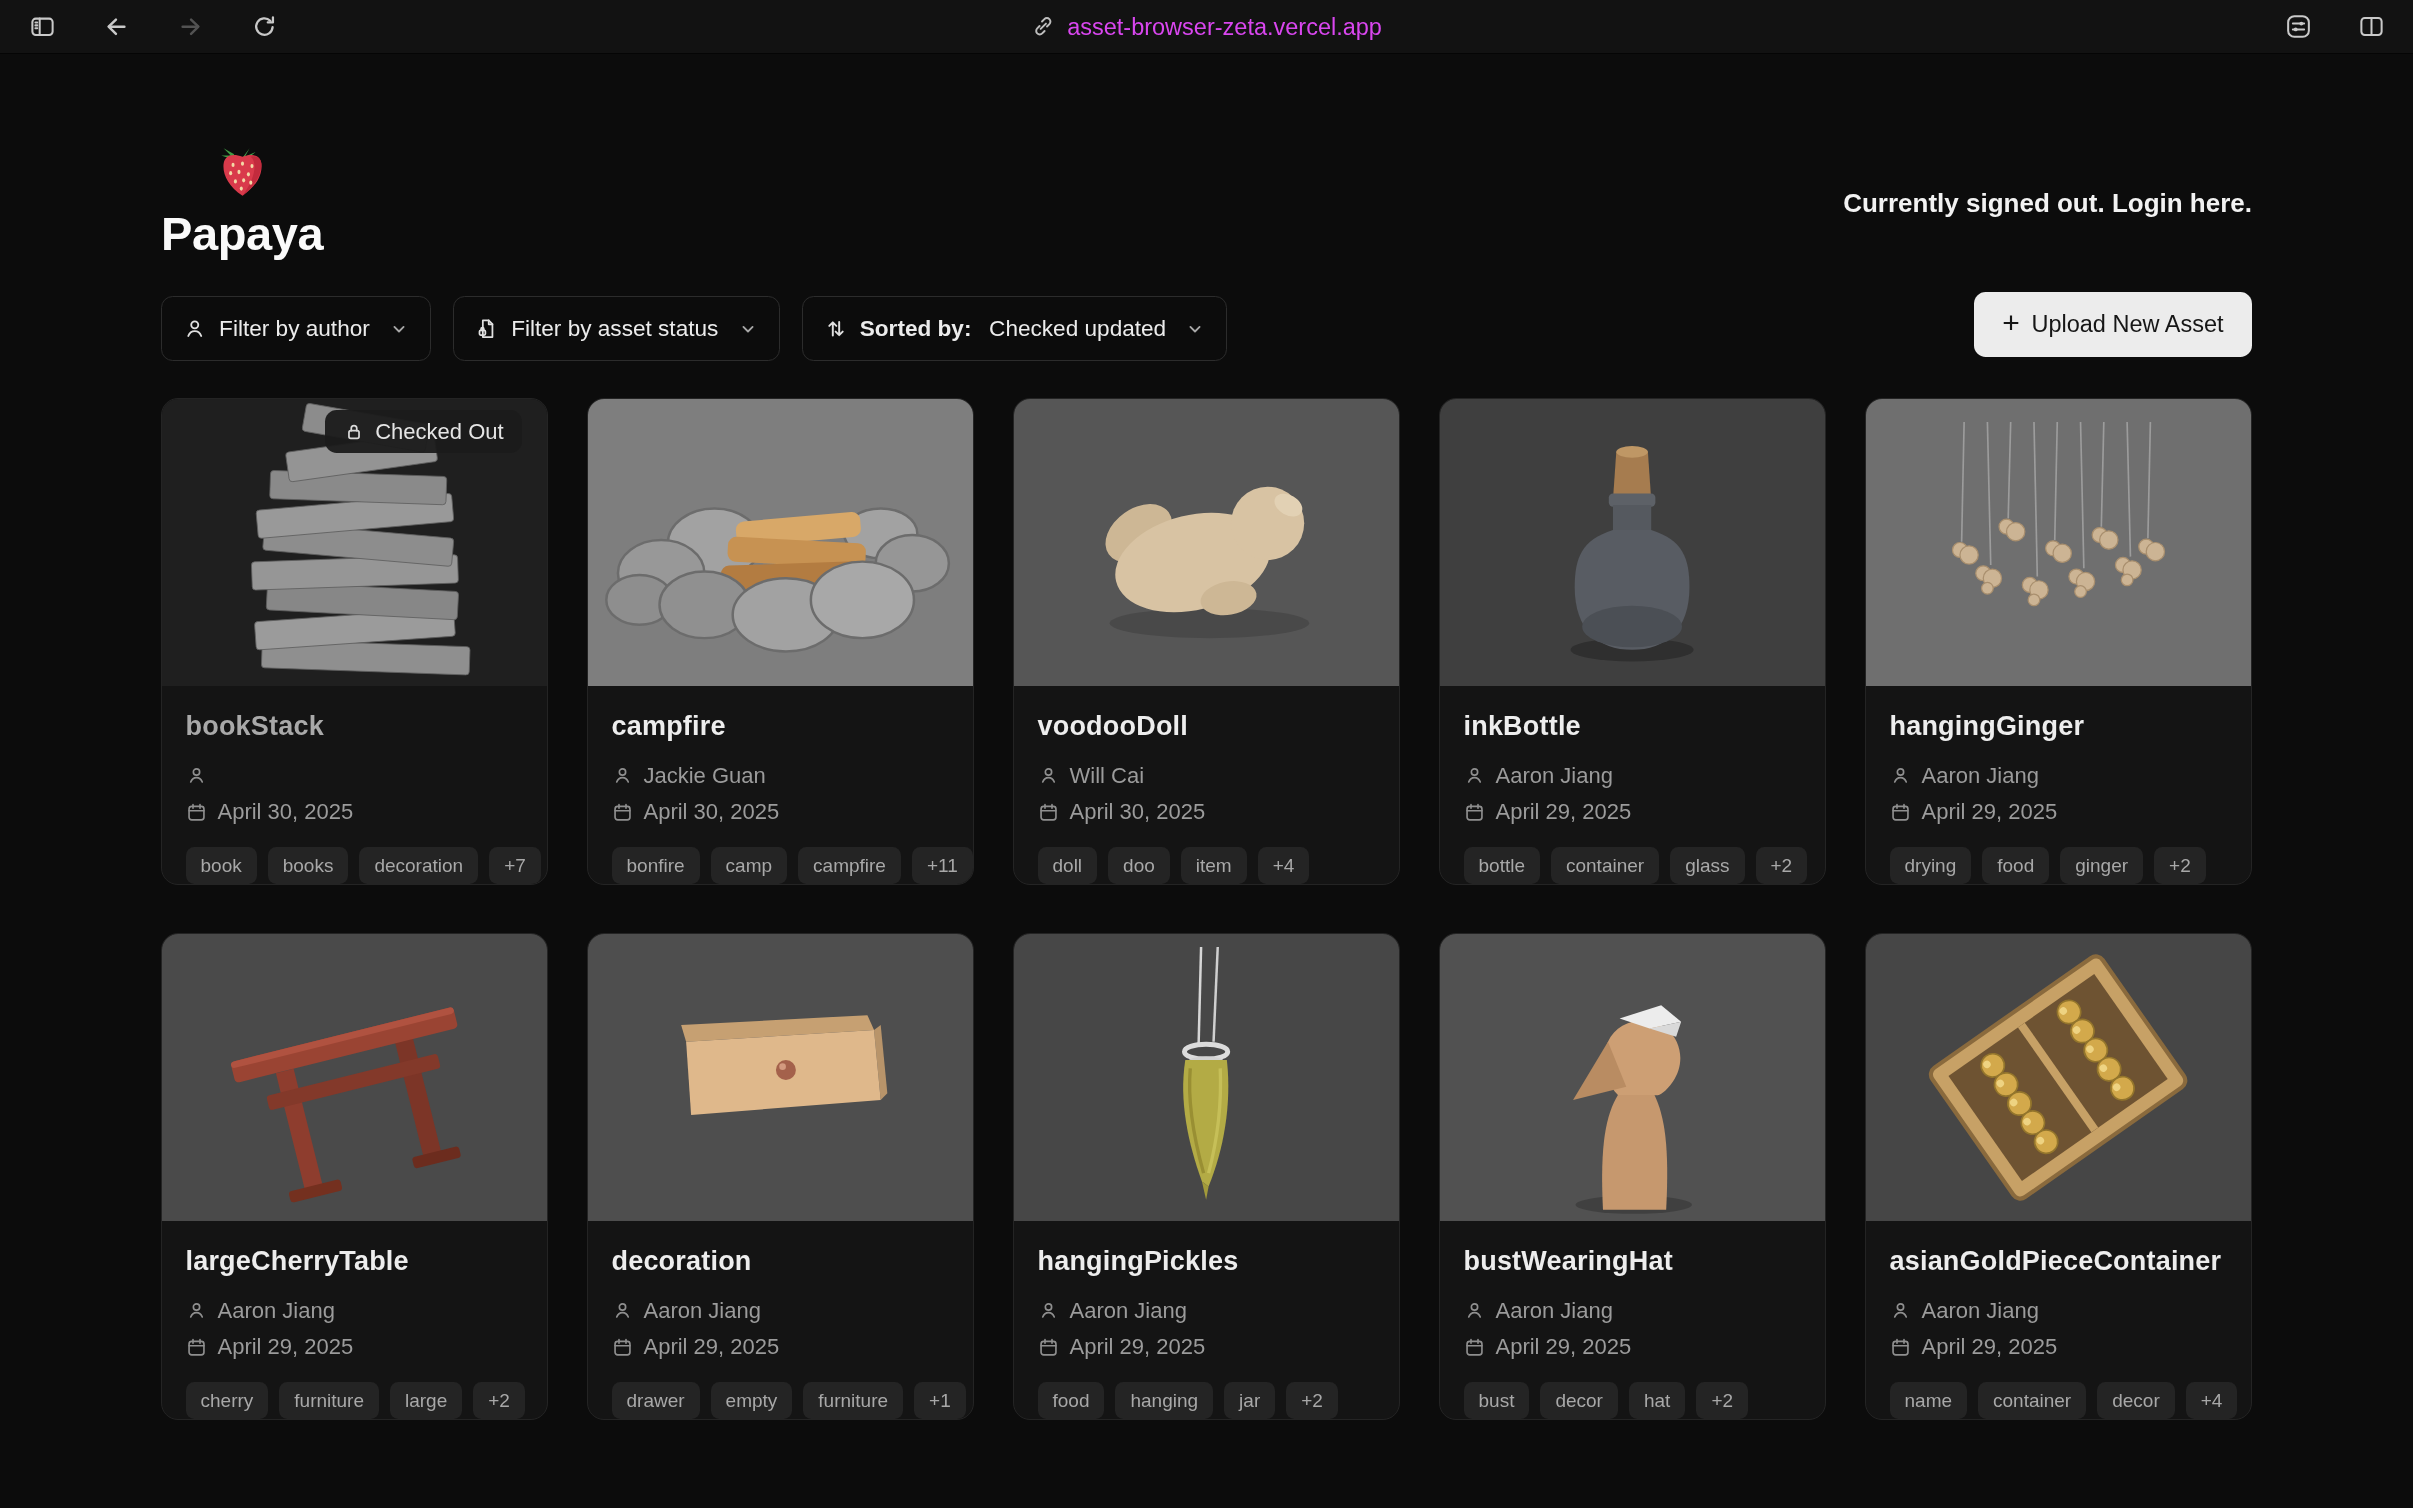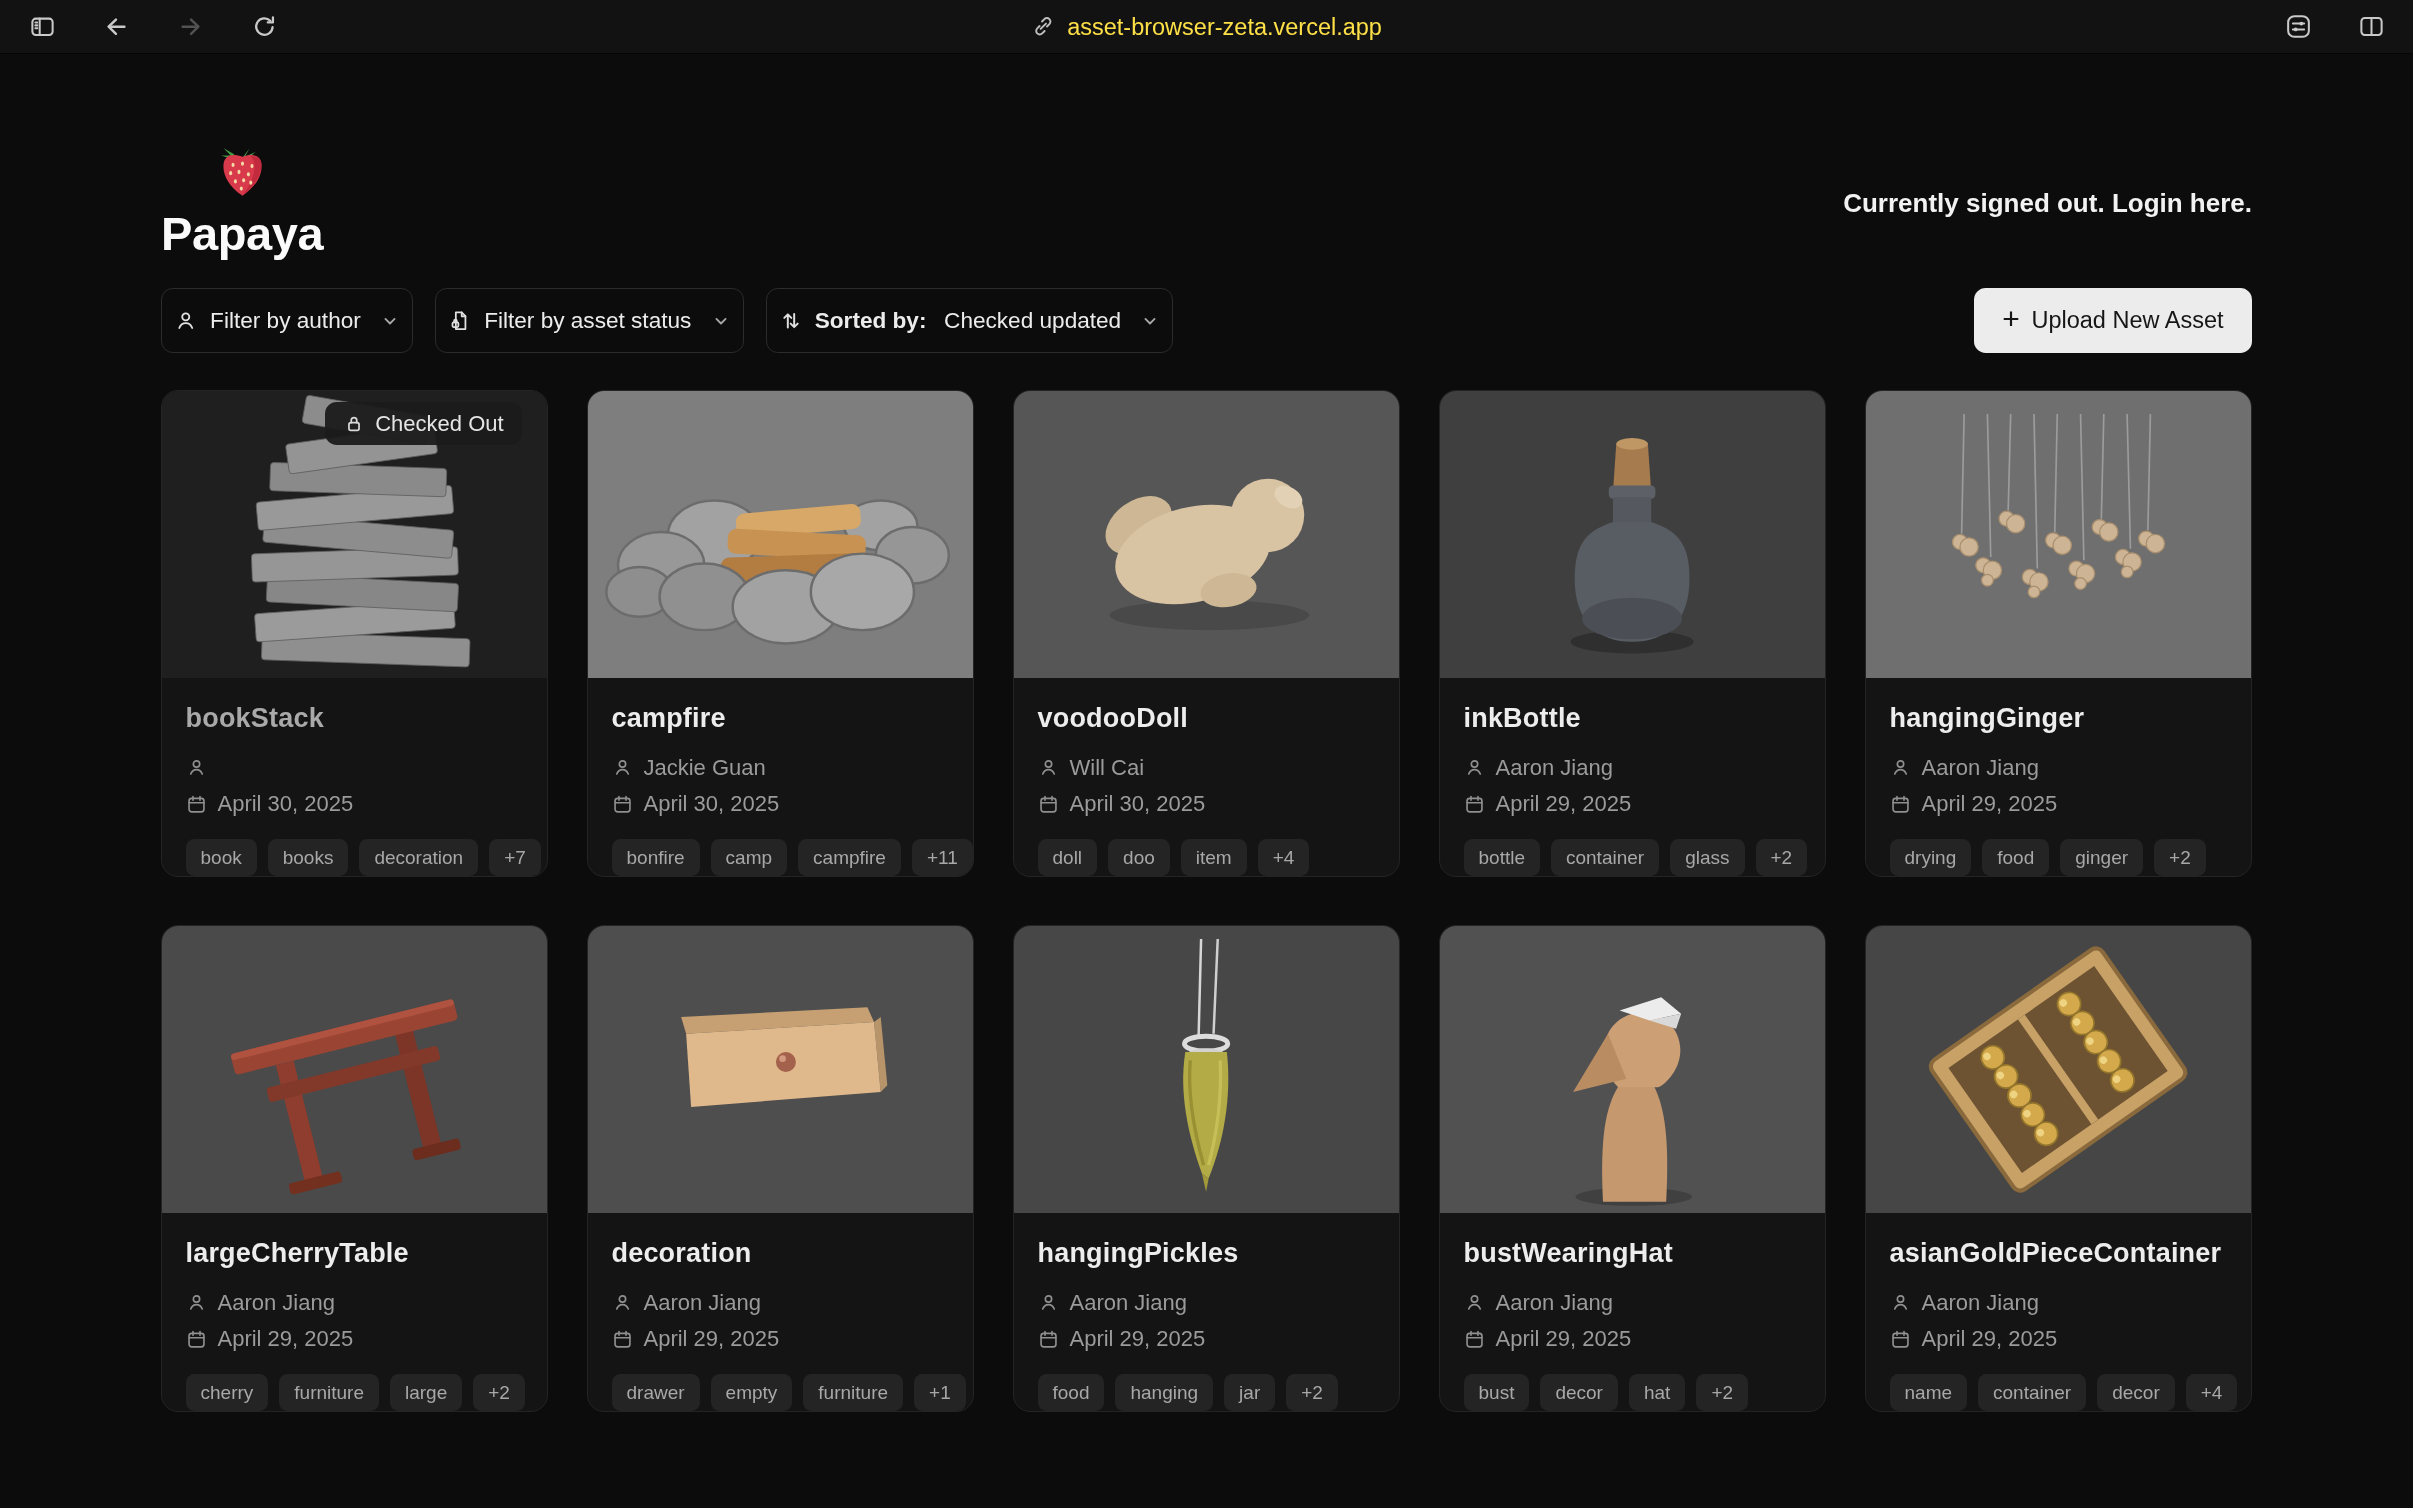--- a/index.html
+++ b/index.html
@@ -18,21 +18,21 @@
   }
   .nav-group { display: flex; align-items: center; gap: 40px; }
   .nav-btn {
     background: none; border: none; color: #c9c9c9; width: 34px; height: 34px;
     display: flex; align-items: center; justify-content: center; cursor: pointer;
   }
   .nav-btn svg { width: 27px; height: 27px; }
   .nav-btn.forward { color: #525252; }
   .url-pill {
     position: absolute; left: 50%; top: 50%; transform: translate(-50%,-50%);
-    display: flex; align-items: center; gap: 12.6px; color: #fde047; font-size: 23.5px;
+    display: flex; align-items: center; gap: 12.6px; color: #d946ef; font-size: 23.5px;
   }
   .url-pill svg { width: 23.5px; height: 23.5px; color: #bdbdbd; }
   .nav-right { margin-left: auto; display: flex; align-items: center; gap: 39px; }
 
   
   .page { padding: 0 161px; }
   .masthead { margin-top: 92px; display: flex; align-items: center; justify-content: space-between; }
   .brand { display: flex; align-items: center; gap: 8.4px; font-size: 47px; font-weight: 700; color: #fafafa; letter-spacing: -0.4px; flex-direction: column; }
   .brand .logo-svg { width: 49px; height: 52px; }
   .auth { font-size: 26px; font-weight: 600; color: #f2f2f2; }
@@ -46,23 +46,23 @@
   .search-input::placeholder { color: #8f8f8f; }
   .search-btn {
     width: 189px; height: 75px; background: var(--surface-btn, #2e2e2e); border: none; border-radius: 13.4px;
     color: #f2f2f2; font-size: 24px; font-weight: 600; display: flex; align-items: center; justify-content: center;
     gap: 13.4px; font-family: inherit; cursor: pointer;
   }
   .search-btn svg { width: 25px; height: 25px; }
 
   .filter-row { margin-top: 27px; display: flex; gap: 22px; align-items: center; }
   .chip {
-    height: 65px; display: flex; align-items: center; gap: 12.6px; padding: 0 12px;
+    height: 65px; display: flex; align-items: center; gap: 12.6px; padding: 0 21px;
     border: 0.8px solid #2c2c2c; border-radius: 11.7px; background: transparent;
-    color: #ececec; font-size: 22.6px; font-family: inherit; cursor: pointer;
+    color: #ececec; font-size: 22.6px; font-family: inherit; cursor: pointer; margin-top: 8px;
   }
   .chip svg.lead { width: 23.5px; height: 23.5px; color: #e0e0e0; }
   .chip svg.chev { width: 20px; height: 20px; color: #a8a8a8; margin-left: 6.7px; }
   .chip .sort-label { font-weight: 600; }
   .chip .sort-value { margin-left: 5px; }
   .upload-btn {
     margin-left: auto; height: 65px; padding: 0 28.5px;
     background: var(--upload-bg, #ececec); color: var(--upload-text, #161616);
     border: none; border-radius: 11.7px; font-size: 23.5px; font-weight: 500;
     display: flex; align-items: center; gap: 11.7px; font-family: inherit; cursor: pointer;

